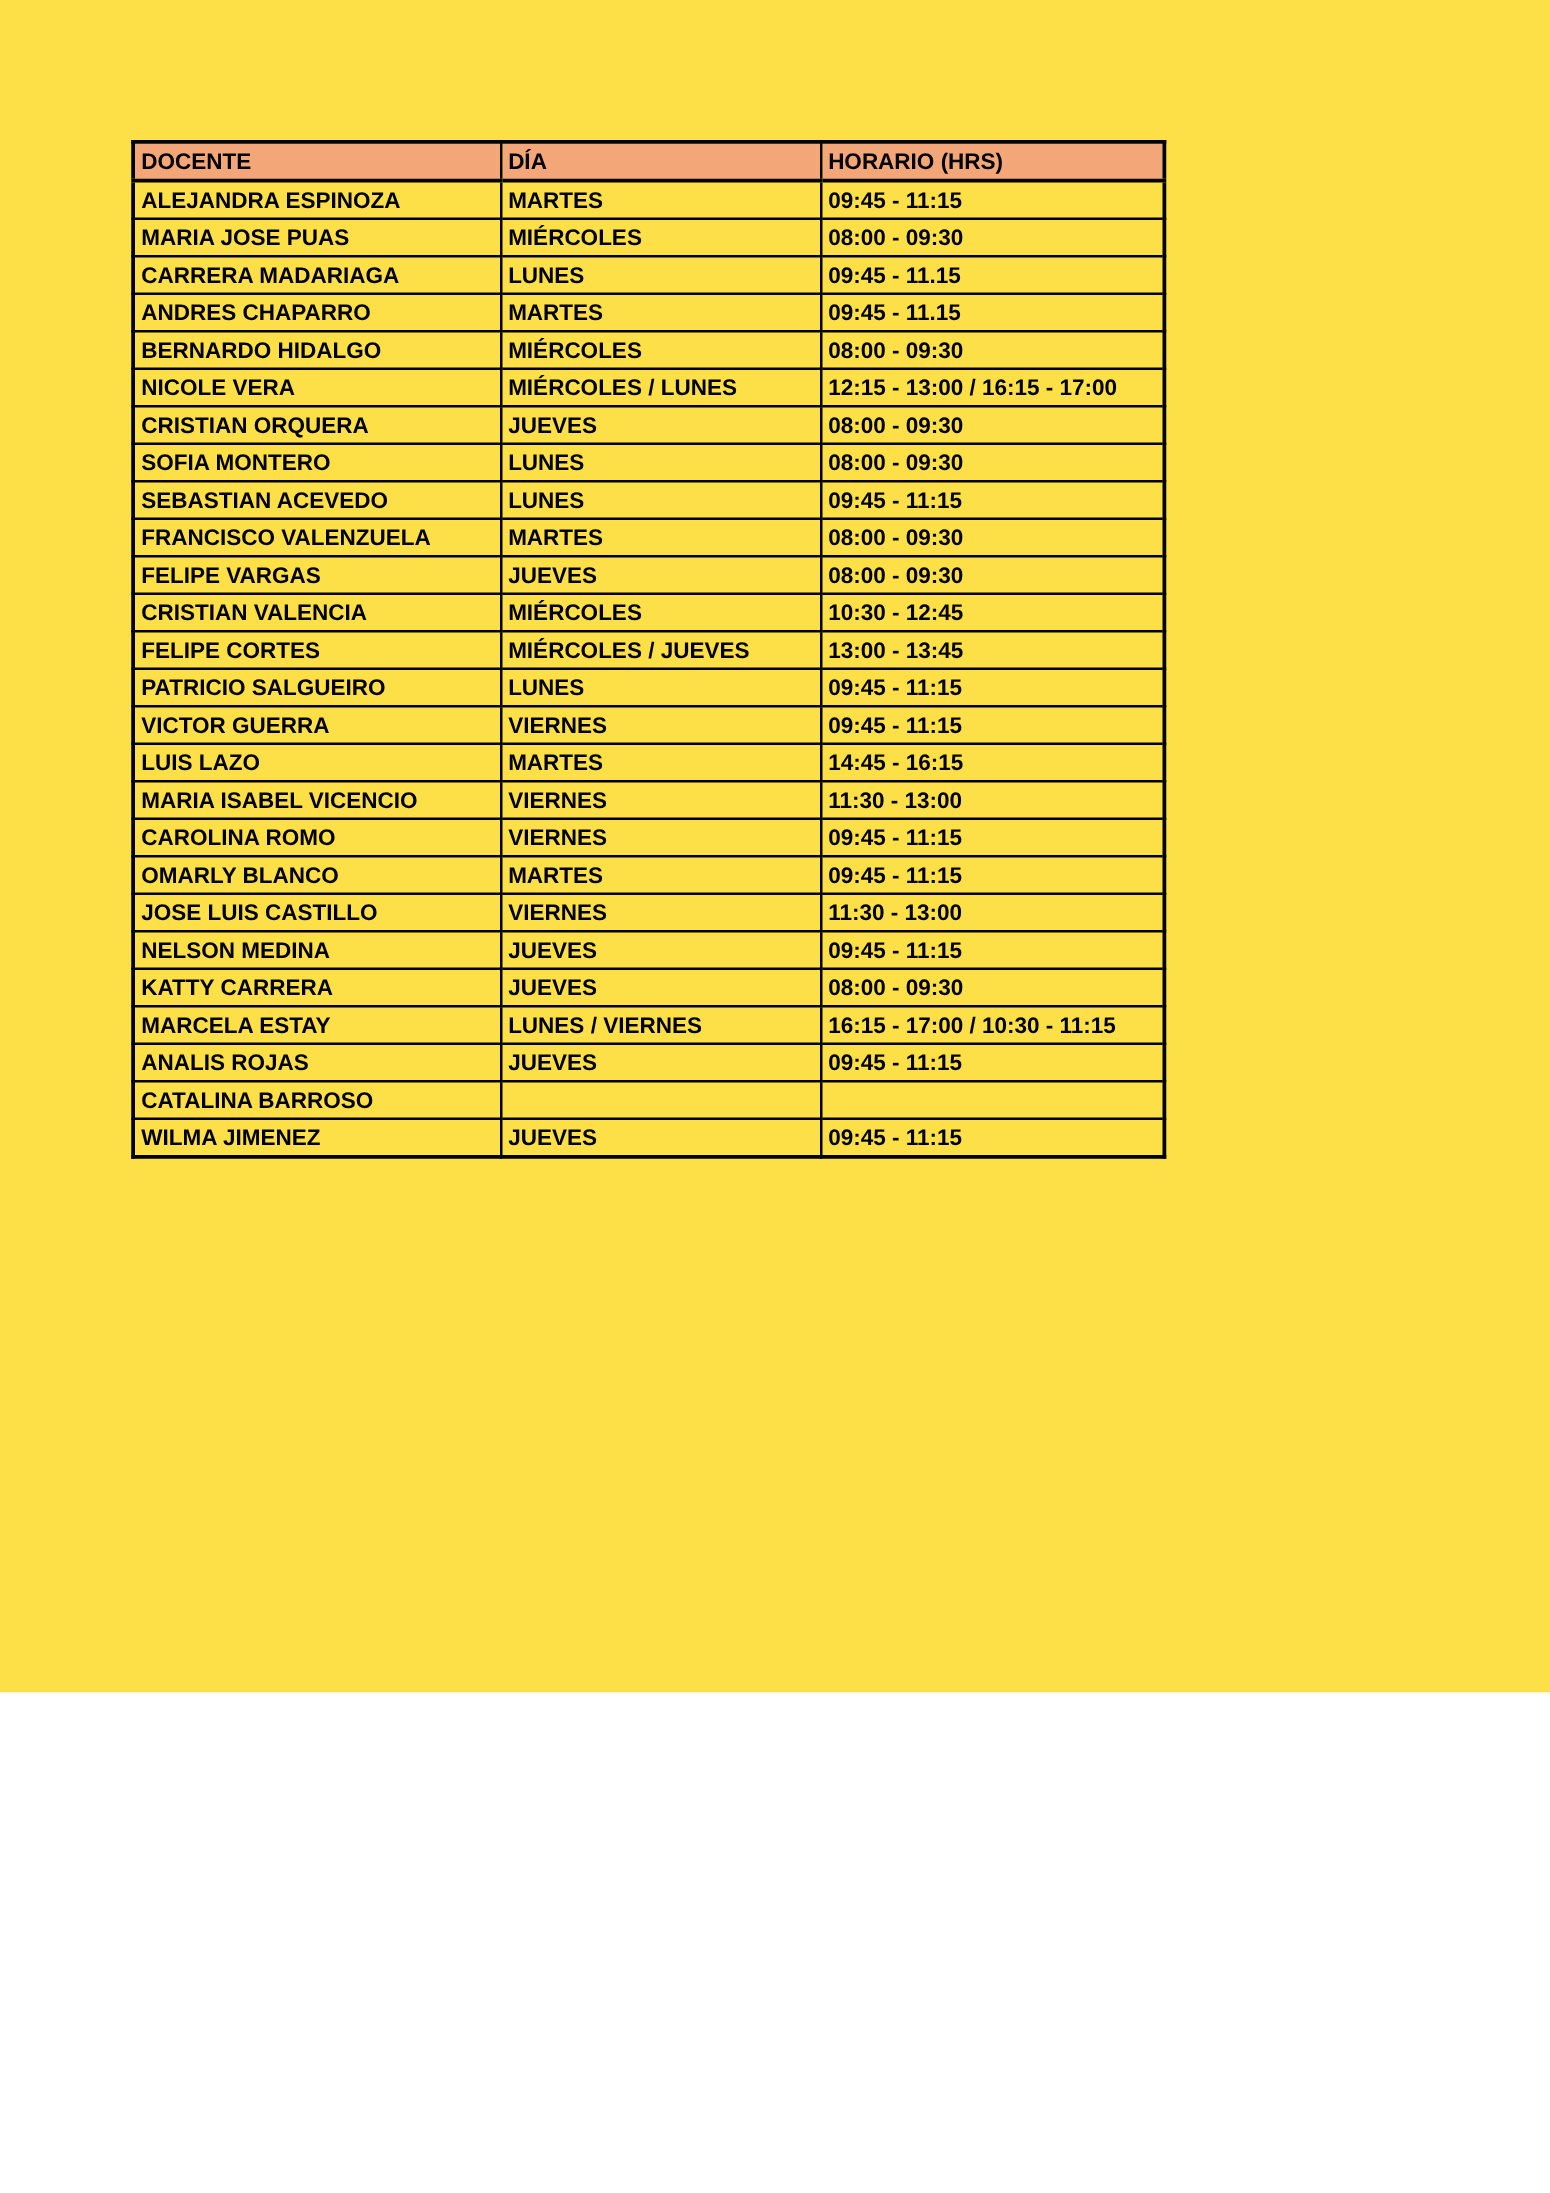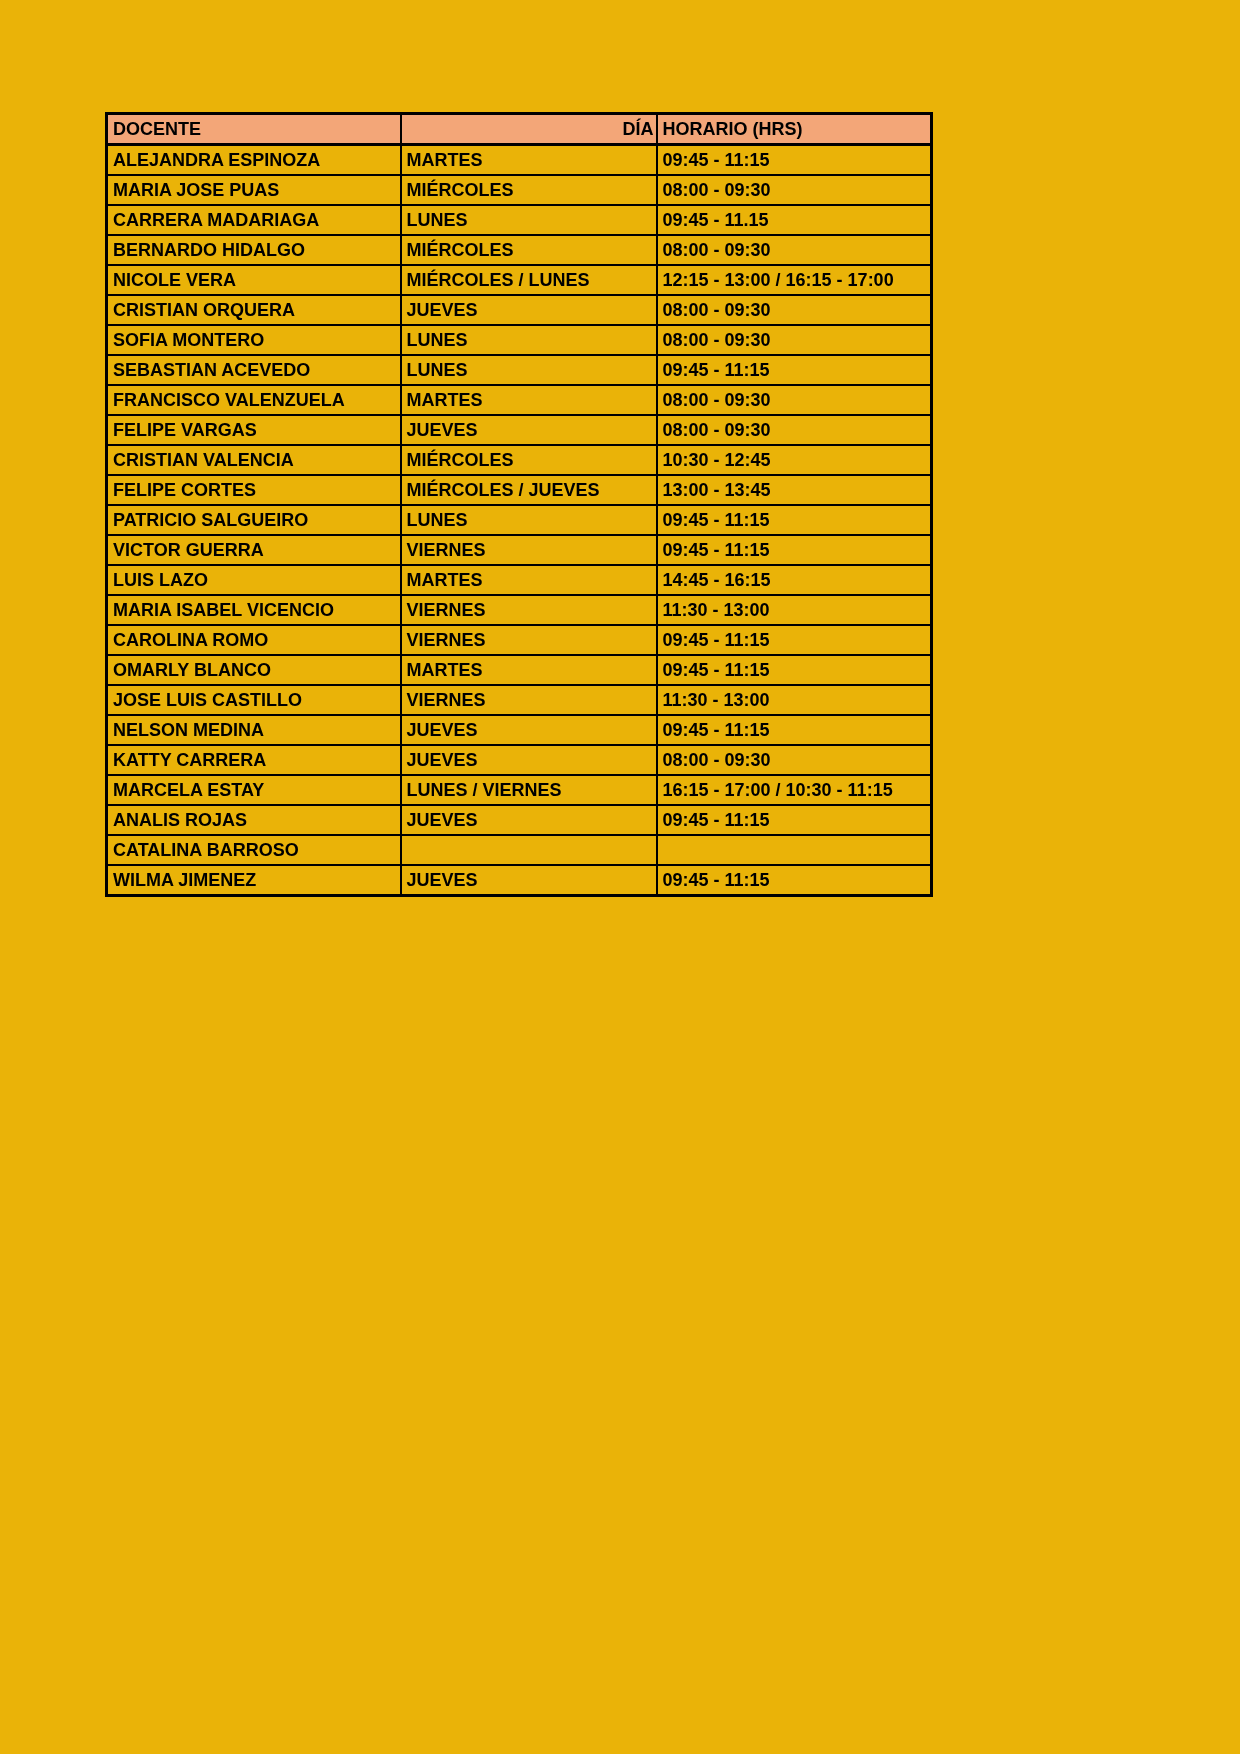--- a/index.html
+++ b/index.html
@@ -3,22 +3,22 @@
 <meta charset="utf-8">
 <style>
   html, body {
     margin: 0;
     padding: 0;
     background: #ffffff;
   }
   .page {
     position: relative;
     width: 1240px;
-    height: 1754px;
-    background: #eab308;
+    height: 1354px;
+    background: #fde047;
     font-family: "Liberation Sans", sans-serif;
     overflow: hidden;
   }
   table.schedule {
     position: absolute;
     left: 105px;
     top: 112px;
     border-collapse: collapse;
     table-layout: fixed;
     border: 3px solid #000000;
@@ -50,38 +50,43 @@
 <div class="page">
   <table class="schedule">
     <colgroup>
       <col class="c-docente">
       <col class="c-dia">
       <col class="c-horario">
     </colgroup>
     <thead>
       <tr>
         <th style="background-color: rgb(243, 166, 120);">DOCENTE</th>
-        <th style="background-color: rgb(243, 166, 120); text-align: right;">DÍA</th>
+        <th style="background-color: rgb(243, 166, 120);">DÍA</th>
         <th style="background-color: rgb(243, 166, 120);">HORARIO (HRS)</th>
       </tr>
     </thead>
     <tbody id="table-body">
         <tr>
           <td>ALEJANDRA ESPINOZA</td>
           <td>MARTES</td>
           <td>09:45 - 11:15</td>
         </tr>
         <tr>
           <td>MARIA JOSE PUAS</td>
           <td>MIÉRCOLES</td>
           <td>08:00 - 09:30</td>
         </tr>
         <tr>
           <td>CARRERA MADARIAGA</td>
           <td>LUNES</td>
+          <td>09:45 - 11.15</td>
+        </tr>
+        <tr>
+          <td>ANDRES CHAPARRO</td>
+          <td>MARTES</td>
           <td>09:45 - 11.15</td>
         </tr>
         <tr>
           <td>BERNARDO HIDALGO</td>
           <td>MIÉRCOLES</td>
           <td>08:00 - 09:30</td>
         </tr>
         <tr>
           <td>NICOLE VERA</td>
           <td>MIÉRCOLES / LUNES</td>

